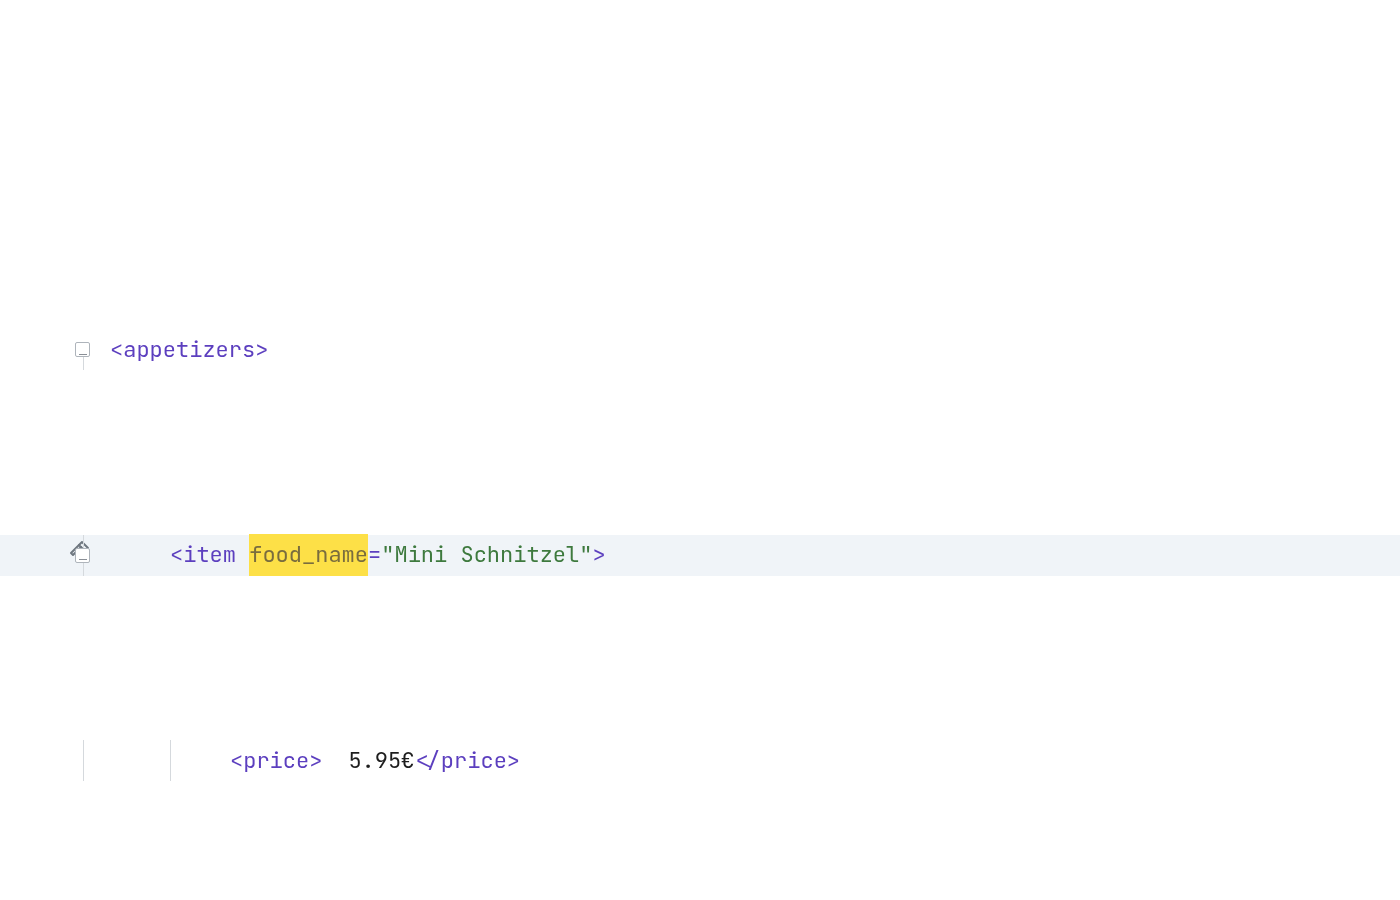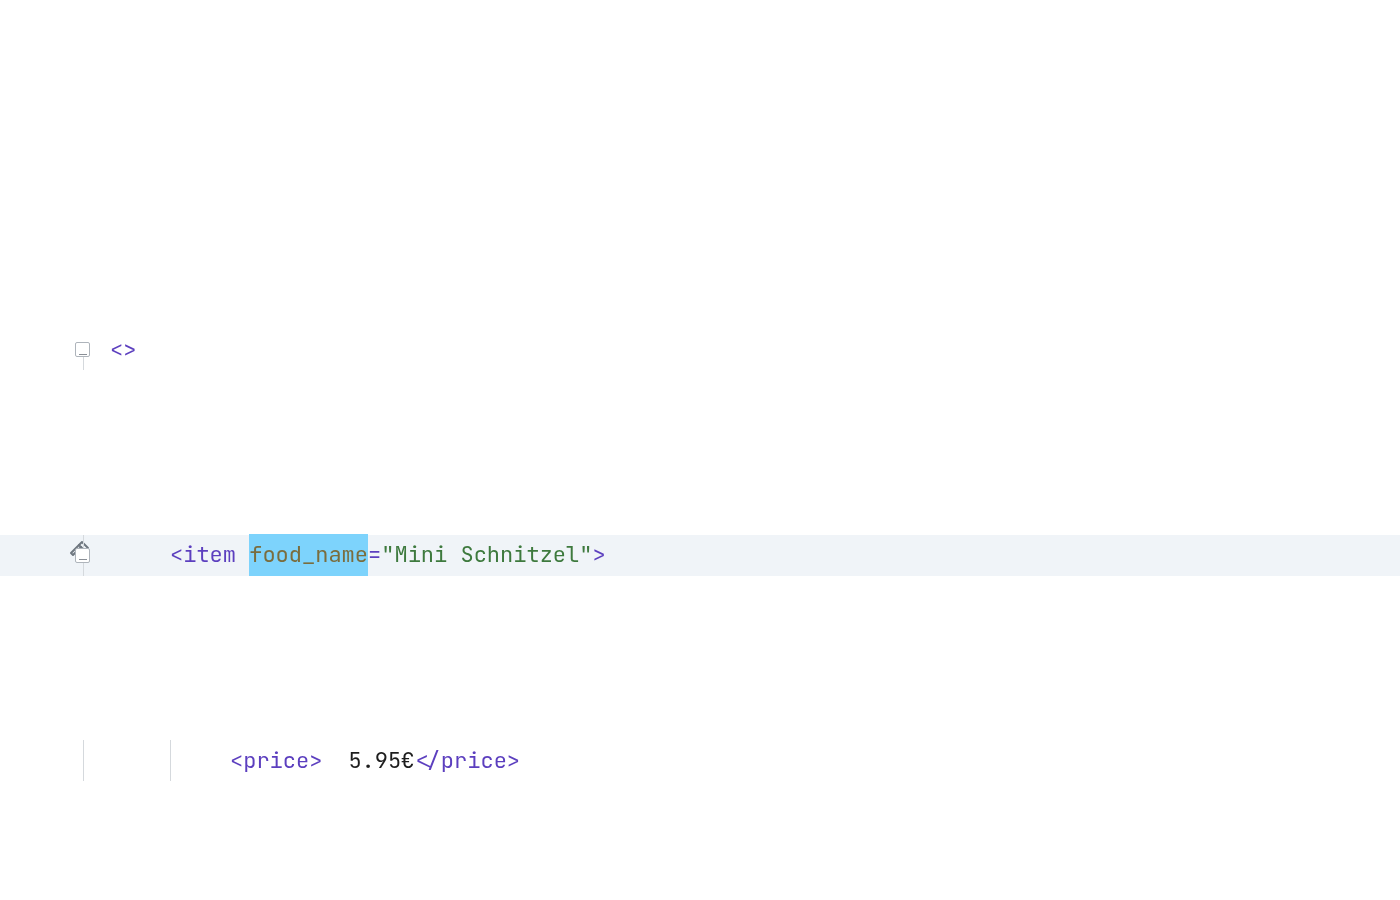--- a/index.html
+++ b/index.html
@@ -79,37 +79,37 @@
     align-self: stretch;
     vertical-align: top;
   }
   .pad { display: inline-block; }
   .tag { color: #5c3fbf; }
   .bracket { color: #5c3fbf; }
   .attr { color: #7a6d3e; }
   .eq { color: #5c3fbf; }
   .str { color: #3e7a3e; }
   .txt { color: #1e1e1e; margin-left: 26px; }
-  .hl-attr { background: #7dd3fc; text-align: center; }
+  .hl-attr { background: #fde047; text-align: center; }
 </style>
 </head>
 <body>
 
 
 
 <div class="editor">
   
   
   <div class="line">
     <div class="gcell"></div>
     <div class="fold-region">
       <span class="fold-line-v" style="top:50%;bottom:0"></span>
       <span class="fold-box"></span>
     </div>
-    <div class="content"><span class="bracket">&lt;</span><span class="bracket">&gt;</span></div>
+    <div class="content"><span class="bracket">&lt;</span><span class="tag">appetizers</span><span class="bracket">&gt;</span></div>
   </div>
 
   
   <div class="line active">
     <div class="gcell">
       <span class="hammer-icon">
         <svg viewBox="0 0 24 24" fill="none" stroke="#6f7780" stroke-width="2" stroke-linejoin="round" stroke-linecap="round">
             <path d="M14 4l6 6-3 3-6-6z"></path>
             <path d="M11 7L3 15l2 2 8-8"></path>
             <path d="M17 11l3 3"></path>

